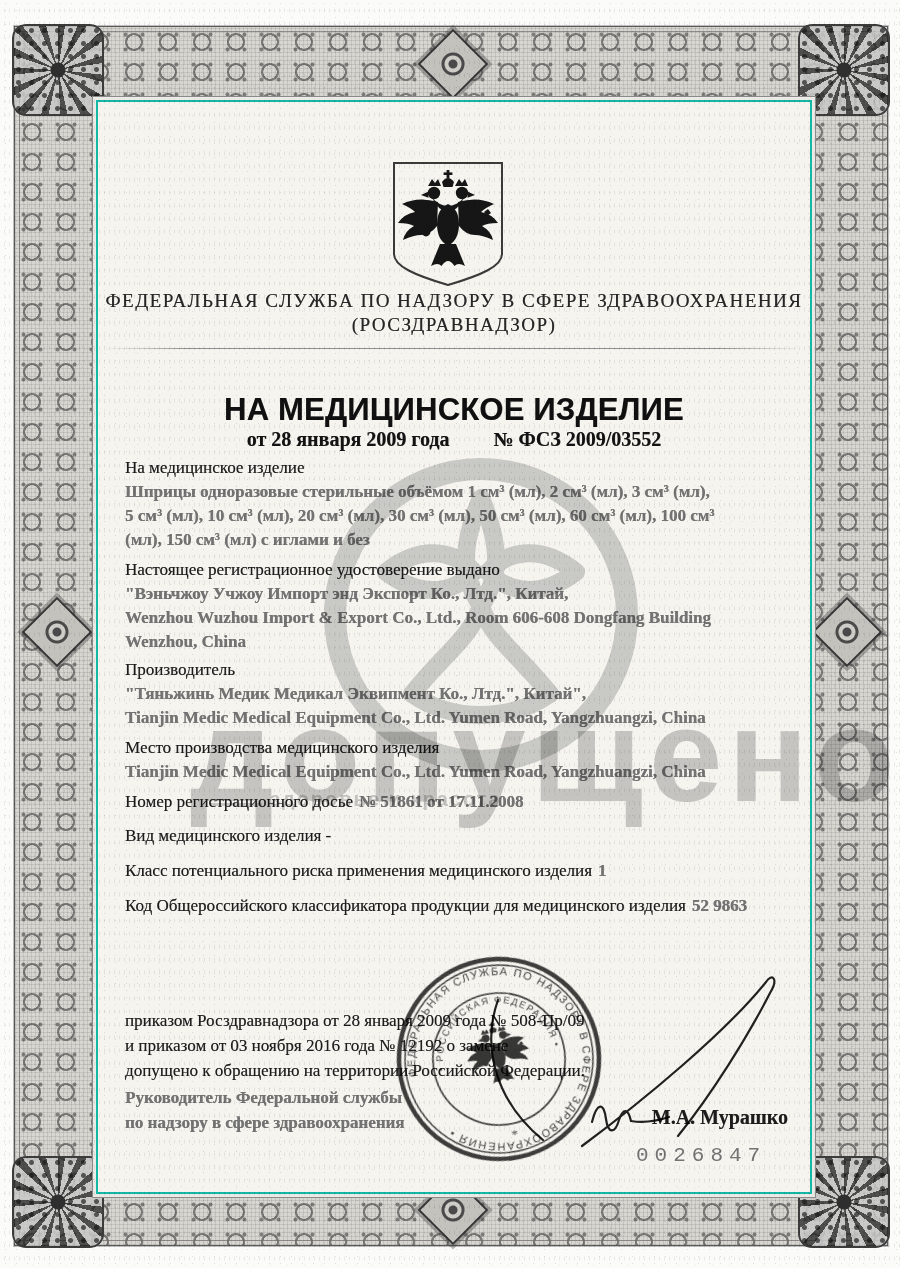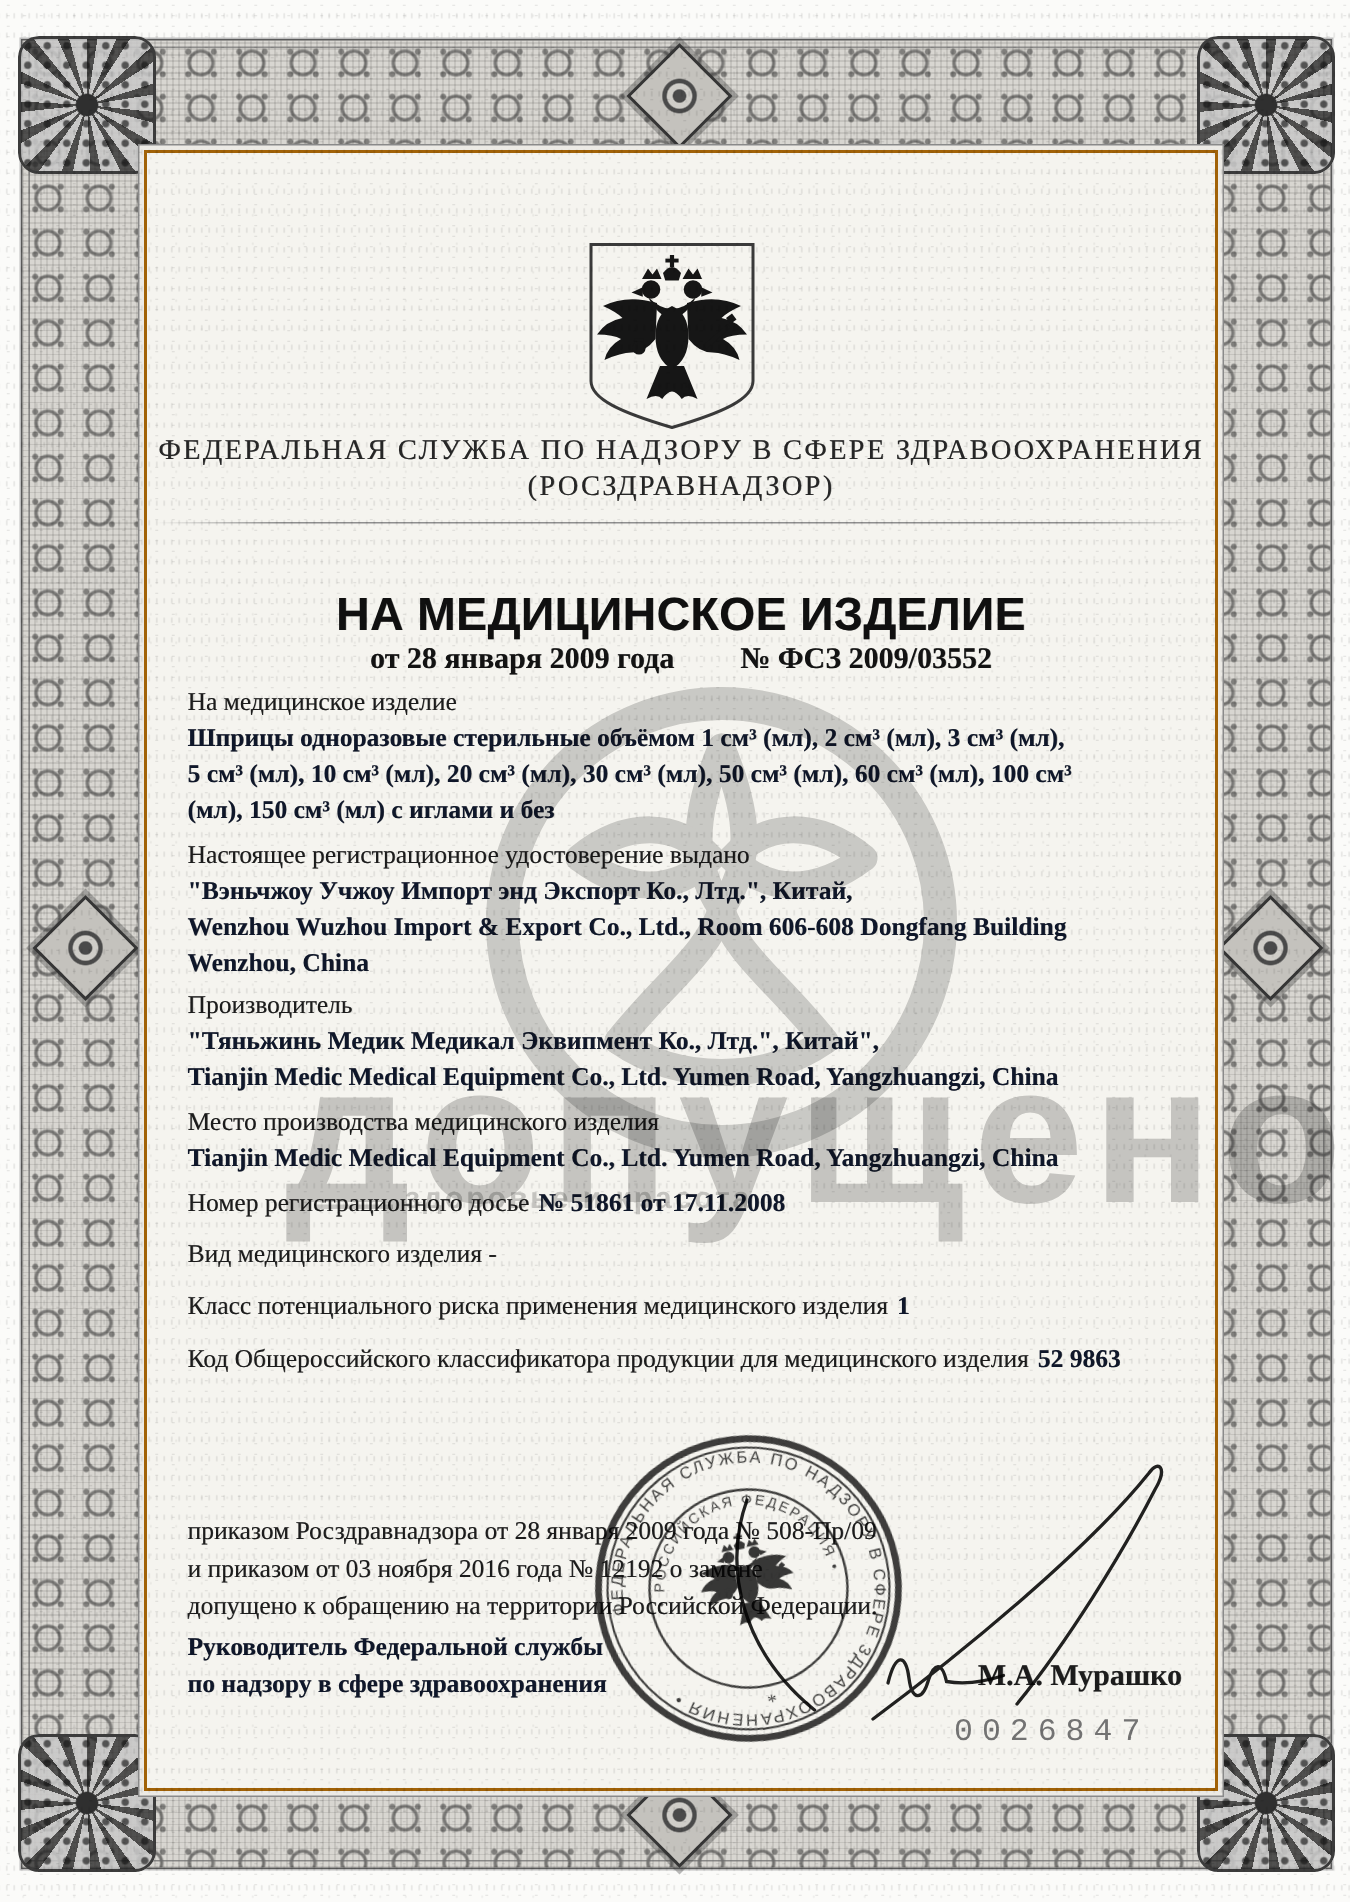--- a/index.html
+++ b/index.html
@@ -28,27 +28,27 @@
 
   .medallion{position:absolute;width:46px;height:46px;transform:rotate(45deg);
     border:2px solid #353535;
     background:radial-gradient(circle,#4a4a4a 0 4px,#cfcdc8 5px 8px,#4a4a4a 9px 11px,#c4c2bd 12px);
     box-shadow:0 0 0 3px rgba(60,60,60,.35);}
   .m-top{left:413px;top:12px;} .m-bottom{left:413px;top:1158px;}
   .m-left{left:17px;top:580px;} .m-right{left:807px;top:580px;}
 
   
   .sheet{position:absolute;left:96px;top:100px;width:712px;height:1090px;background:#f5f4ef;
-    border:2px solid #a16207;box-shadow:0 0 0 3px #eceae5,0 0 0 4px #8a8a8a;}
+    border:2px solid #14b8a6;box-shadow:0 0 0 3px #eceae5,0 0 0 4px #8a8a8a;}
 
   .abs{position:absolute;}
   .t{text-shadow:.3px .3px 0 rgba(0,0,0,.45);}
   .center{left:0;width:100%;text-align:center;}
   .line{white-space:nowrap;font-size:17px;line-height:24px;}
-  .bold{font-weight:700;color:#0f172a;}
+  .bold{font-weight:700;color:#737373;}
   .lbl{left:27px;}
 
   .agency{font-size:19px;letter-spacing:1.5px;color:#262626;}
   .sep{position:absolute;left:6px;width:698px;height:1px;
        background:linear-gradient(90deg,rgba(120,120,120,0),#8f8f8f 12%,#8f8f8f 88%,rgba(120,120,120,0));}
   .cert-title{font-family:"Liberation Sans","DejaVu Sans",sans-serif;font-weight:700;
               font-size:31px;letter-spacing:.2px;color:#101010;}
   .issue-row{font-size:20px;font-weight:700;color:#131313;}
   .issue-row .num{margin-left:44px;}
   .val{margin-left:6px;}

